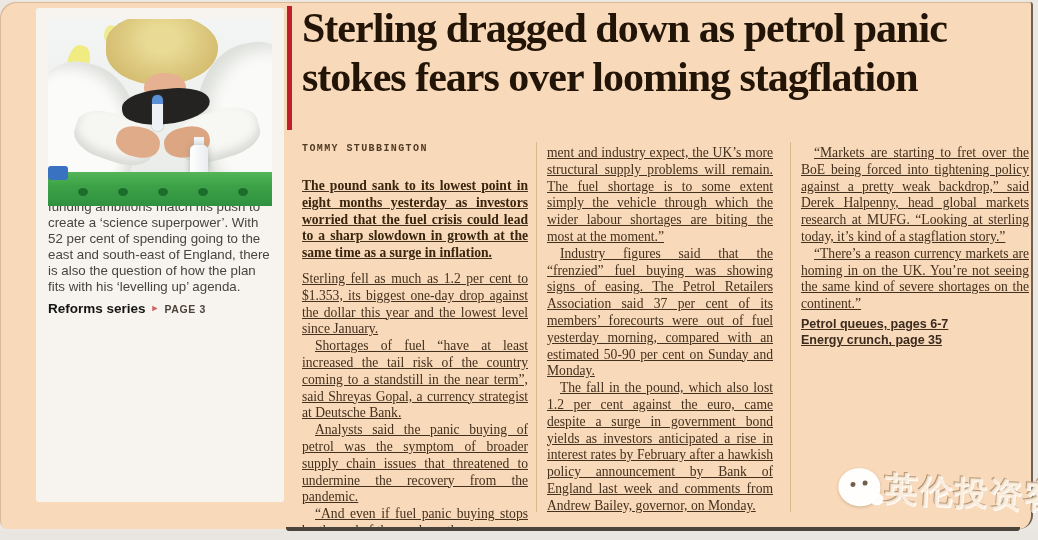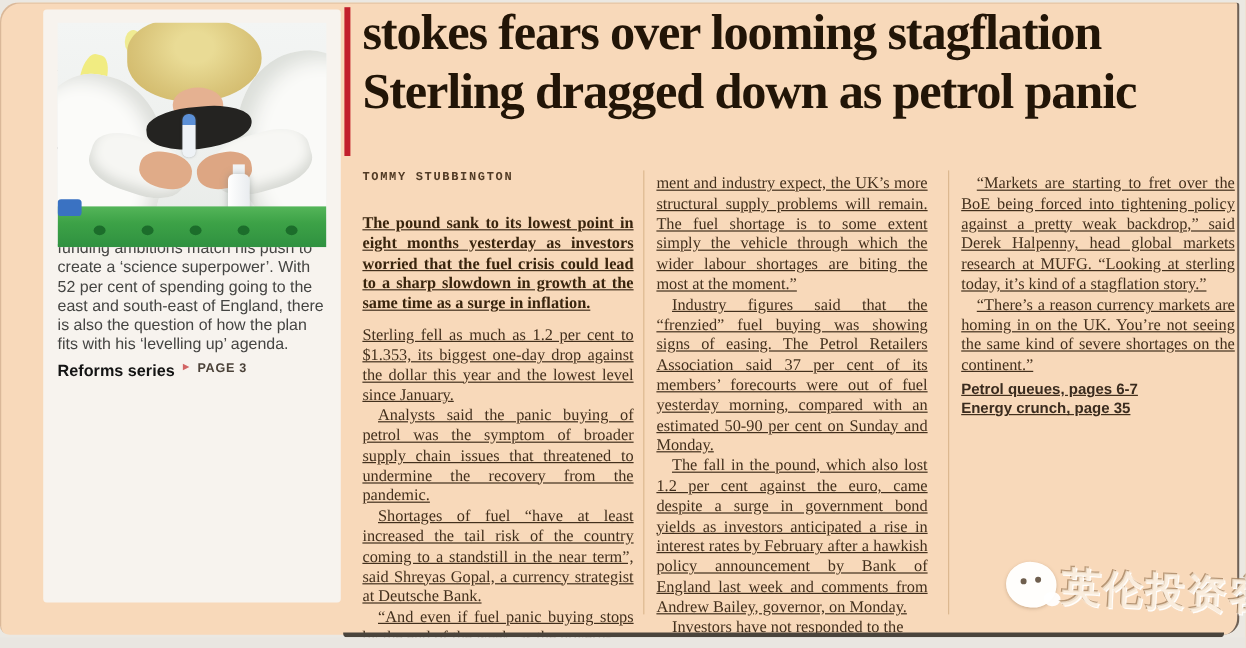--- a/index.html
+++ b/index.html
@@ -41,21 +41,21 @@
   .ph-hand-l{left:68px;top:108px;width:44px;height:30px;background:#e0ab88;border-radius:45%;transform:rotate(12deg);}
   .ph-hand-r{left:116px;top:108px;width:46px;height:30px;background:#dda683;border-radius:45%;transform:rotate(-10deg);}
   .ph-tube{left:104px;top:76px;width:11px;height:36px;background:linear-gradient(#5b8fd6 0 9px,#eef2f6 9px);border-radius:5px;box-shadow:0 0 2px rgba(90,100,110,.5);}
   .ph-vial{left:142px;top:126px;width:18px;height:60px;background:linear-gradient(90deg,#ffffff,#e9ecef);border-radius:5px 5px 3px 3px;box-shadow:0 0 6px rgba(120,130,125,.5);}
   .ph-vial-cap{left:146px;top:118px;width:10px;height:12px;background:#f2f4f6;}
   .ph-rack{left:0;bottom:0;width:224px;height:34px;background:linear-gradient(180deg,#54b559 0,#3da247 40%,#2f9140 100%);}
   .ph-hole{bottom:10px;width:10px;height:8px;background:#1c6d2b;border-radius:50%;}
   .ph-rack-blue{left:0;bottom:26px;width:20px;height:14px;background:#3a72c2;border-radius:3px;}
   .ls-h2{margin:14px 12px 0;font-size:18px;line-height:23px;font-weight:700;color:#161616;letter-spacing:-.2px;}
   .ls-body{margin:11px 12px 0;font-size:13.3px;line-height:16.1px;color:#454543;}
-  .ls-footer{margin:6px 12px 0;display:flex;gap:5px;}
+  .ls-footer{margin:6px 12px 0;display:flex;align-items:center;gap:5px;}
   .ls-series{font-size:13.5px;font-weight:700;color:#141414;}
   .ls-arrow{color:#d26464;font-size:9px;line-height:9px;}
   .ls-pageref{font-size:10.5px;font-weight:700;color:#4b4239;letter-spacing:.6px;}
   
   .red-bar{position:absolute;left:287px;top:4px;width:5px;height:124px;background:#c21f2c;}
   .headline{
     position:absolute;left:302px;top:2px;width:728px;margin:0;
     font-family:"Liberation Serif",serif;font-weight:700;
     font-size:42px;line-height:49px;letter-spacing:-1px;color:#221507;
   }
@@ -136,41 +136,40 @@
     <div class="ls-footer">
       <span class="ls-series">Reforms series</span>
       <span class="ls-arrow">►</span>
       <span class="ls-pageref">PAGE 3</span>
     </div>
   </aside>
 
   <div class="red-bar"></div>
 
   <h1 class="headline">
+    <span>Sterling dragged down as petrol panic</span>
     <span>stokes fears over looming stagflation</span>
-    <span>Sterling dragged down as petrol panic</span>
   </h1>
 
   <div class="byline">TOMMY STUBBINGTON</div>
 
   <div class="col c1">
     <p class="lede">The pound sank to its lowest point in eight months yesterday as investors worried that the fuel crisis could lead to a sharp slowdown in growth at the same time as a surge in inflation.</p>
     <p>Sterling fell as much as 1.2 per cent to $1.353, its biggest one-day drop against the dollar this year and the lowest level since January.</p>
+    <p class="ind">Shortages of fuel “have at least increased the tail risk of the country coming to a standstill in the near term”, said Shreyas Gopal, a currency strategist at Deutsche Bank.</p>
     <p class="ind">Analysts said the panic buying of petrol was the symptom of broader supply chain issues that threatened to undermine the recovery from the pandemic.</p>
-    <p class="ind">Shortages of fuel “have at least increased the tail risk of the country coming to a standstill in the near term”, said Shreyas Gopal, a currency strategist at Deutsche Bank.</p>
     <p class="ind">“And even if fuel panic buying stops by the end of the week, as the govern-</p>
   </div>
 
   <div class="vrule v1"></div>
 
   <div class="col c2">
     <p>ment and industry expect, the UK’s more structural supply problems will remain. The fuel shortage is to some extent simply the vehicle through which the wider labour shortages are biting the most at the moment.”</p>
     <p class="ind">Industry figures said that the “frenzied” fuel buying was showing signs of easing. The Petrol Retailers Association said 37 per cent of its members’ forecourts were out of fuel yesterday morning, compared with an estimated 50-90 per cent on Sunday and Monday.</p>
     <p class="ind">The fall in the pound, which also lost 1.2 per cent against the euro, came despite a surge in government bond yields as investors anticipated a rise in interest rates by February after a hawkish policy announcement by Bank of England last week and comments from Andrew Bailey, governor, on Monday.</p>
-    <p class="ind last-line">Investors have not responded to the</p>
   </div>
 
   <div class="vrule v2"></div>
 
   <div class="col c3">
     <p class="ind">“Markets are starting to fret over the BoE being forced into tightening policy against a pretty weak backdrop,” said Derek Halpenny, head global markets research at MUFG. “Looking at sterling today, it’s kind of a stagflation story.”</p>
     <p class="ind">“There’s a reason currency markets are homing in on the UK. You’re not seeing the same kind of severe shortages on the continent.”</p>
     <p class="xref xref-first">Petrol queues, pages 6-7</p>
     <p class="xref">Energy crunch, page 35</p>
   </div>

